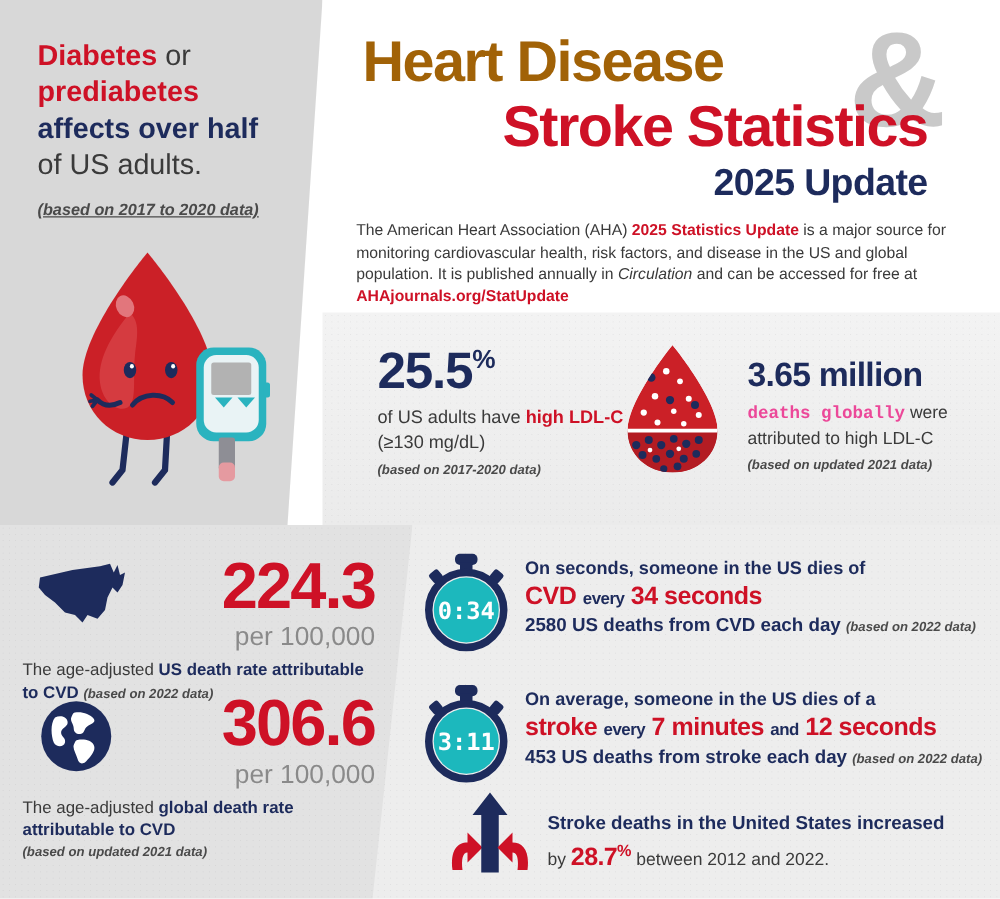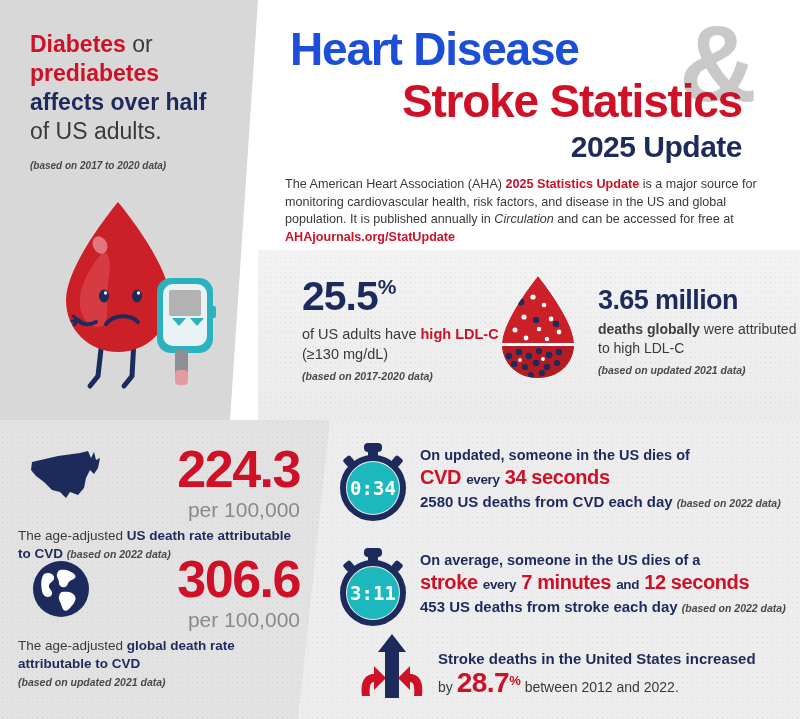--- a/index.html
+++ b/index.html
@@ -48,33 +48,33 @@
 
   
   .headline {
     position: absolute; left: 30px; top: 30px; width: 225px;
     font-size: 23px; font-weight: bold; line-height: 29px;
     color: #3a3a3a;
   }
   .headline .plain { font-weight: normal; }
   .headline-note {
     position: absolute; left: 30px; top: 160px;
-    font-size: 10px; font-style: italic; font-weight: bold; color: #4a4a4a;
+    font-size: 13px; font-style: italic; font-weight: bold; color: #4a4a4a; text-decoration: underline;
   }
 
   
   .title-wrap { position: absolute; left: 270px; top: 22px; width: 520px; height: 150px; }
   .amp {
     position: absolute; right: 37px; top: -12px;
     font-size: 108px; font-weight: bold; color: #c9c9c9;
     line-height: 1; letter-spacing: -4px;
   }
   .title-l1 {
     position: absolute; left: 20px; top: 4px;
-    font-size: 46px; font-weight: bold; color: #1d4ed8;
+    font-size: 46px; font-weight: bold; color: #a16207;
     letter-spacing: -1.2px; line-height: 1;
   }
   .title-l2 {
     position: absolute; right: 48px; top: 56px;
     font-size: 46px; font-weight: bold; color: #ce1126;
     letter-spacing: -1.2px; line-height: 1;
   }
   .title-l3 {
     position: absolute; right: 48px; top: 110px;
     font-size: 30px; font-weight: bold; color: #1d2b5c;
@@ -105,21 +105,21 @@
     margin-top: 6px; font-size: 10.5px; font-style: italic; font-weight: bold; color: #4a4a4a;
   }
 
   
   .ldl-right { position: absolute; left: 598px; top: 286px; width: 200px; }
   .ldl-r-big {
     font-size: 27px; font-weight: bold; color: #1d2b5c; line-height: 1.05;
     letter-spacing: -0.6px;
   }
   .ldl-r-sub { margin-top: 6px; font-size: 14px; line-height: 19px; color: #3a3a3a; }
-  .ldl-r-sub b { color: #404040; font-weight: bold; }
+  .ldl-r-sub b { color: #ec4899; font-weight: bold; font-family: Liberation Mono, monospace; }
   .ldl-r-note { margin-top: 6px; font-size: 10.5px; font-style: italic; font-weight: bold; color: #4a4a4a; }
 
   
   .rate-block { position: absolute; width: 300px; }
   .rate-num {
     font-size: 52px; font-weight: bold; color: #ce1126; line-height: 1;
     letter-spacing: -1.5px; text-align: right;
   }
   .rate-per {
     font-size: 21px; color: #8a8a8a; line-height: 1.1; text-align: right;
@@ -136,21 +136,21 @@
   .sw-row { position: absolute; }
   .sw-text-l1 { font-size: 14.5px; font-weight: bold; color: #1d2b5c; line-height: 19px; }
   .sw-text-l2 { font-size: 20px; font-weight: bold; color: #ce1126; line-height: 25px; letter-spacing: -0.4px; }
   .sw-text-l2 .sm { font-size: 13.5px; color: #1d2b5c; font-weight: bold; }
   .sw-text-l3 { font-size: 15px; font-weight: bold; color: #1d2b5c; line-height: 20px; }
   .sw-text-l3 .note { font-size: 10.5px; font-style: italic; font-weight: bold; color: #4a4a4a; }
 
   .arrow-text { position: absolute; left: 438px; top: 648px; width: 355px; }
   .arrow-l1 { font-size: 15px; font-weight: bold; color: #1d2b5c; line-height: 21px; }
   .arrow-l2 { font-size: 14px; color: #3a3a3a; line-height: 24px; }
-  .arrow-l2 .big { font-size: 28px; font-weight: bold; color: #ce1126; letter-spacing: -0.5px; }
+  .arrow-l2 .big { font-size: 20px; font-weight: bold; color: #ce1126; letter-spacing: -0.5px; }
   .arrow-l2 .bigp { font-size: 13px; font-weight: bold; color: #ce1126; vertical-align: 7px; }
 
   svg { display: block; }
   .abs { position: absolute; }
 </style>
 </head>
 <body>
 
 <div id="infographic">
 
@@ -293,21 +293,21 @@
     <rect x="32" y="3" width="18" height="9" rx="4" fill="#1d2b5c"></rect>
     <rect x="36" y="10" width="10" height="8" fill="#1d2b5c"></rect>
     <rect x="12" y="17" width="9" height="9" rx="2" fill="#1d2b5c" transform="rotate(-40 16 21)"></rect>
     <rect x="61" y="17" width="9" height="9" rx="2" fill="#1d2b5c" transform="rotate(40 66 21)"></rect>
     <circle cx="41" cy="48" r="30" fill="none" stroke="#1d2b5c" stroke-width="6"></circle>
     <circle cx="41" cy="48" r="26" fill="#1cb8bd"></circle>
     <text x="41" y="55" text-anchor="middle" font-family="'DejaVu Sans Mono', monospace" font-size="19" font-weight="bold" fill="#ffffff">0:34</text>
   </svg>
 
   <div class="sw-row" style="left:420px; top:446px; width:375px;">
-    <div class="sw-text-l1">On updated, someone in the US dies of</div>
+    <div class="sw-text-l1">On seconds, someone in the US dies of</div>
     <div class="sw-text-l2"><span>CVD</span> <span class="sm">every</span> <span>34 seconds</span></div>
     <div class="sw-text-l3"><span>2580 US deaths from CVD each day</span> <span class="note">(based on 2022 data)</span></div>
   </div>
 
   <svg class="abs" style="left:332px; top:545px;" width="82" height="82" viewBox="0 0 82 82">
     <rect x="32" y="3" width="18" height="9" rx="4" fill="#1d2b5c"></rect>
     <rect x="36" y="10" width="10" height="8" fill="#1d2b5c"></rect>
     <rect x="12" y="17" width="9" height="9" rx="2" fill="#1d2b5c" transform="rotate(-40 16 21)"></rect>
     <rect x="61" y="17" width="9" height="9" rx="2" fill="#1d2b5c" transform="rotate(40 66 21)"></rect>
     <circle cx="41" cy="48" r="30" fill="none" stroke="#1d2b5c" stroke-width="6"></circle>

